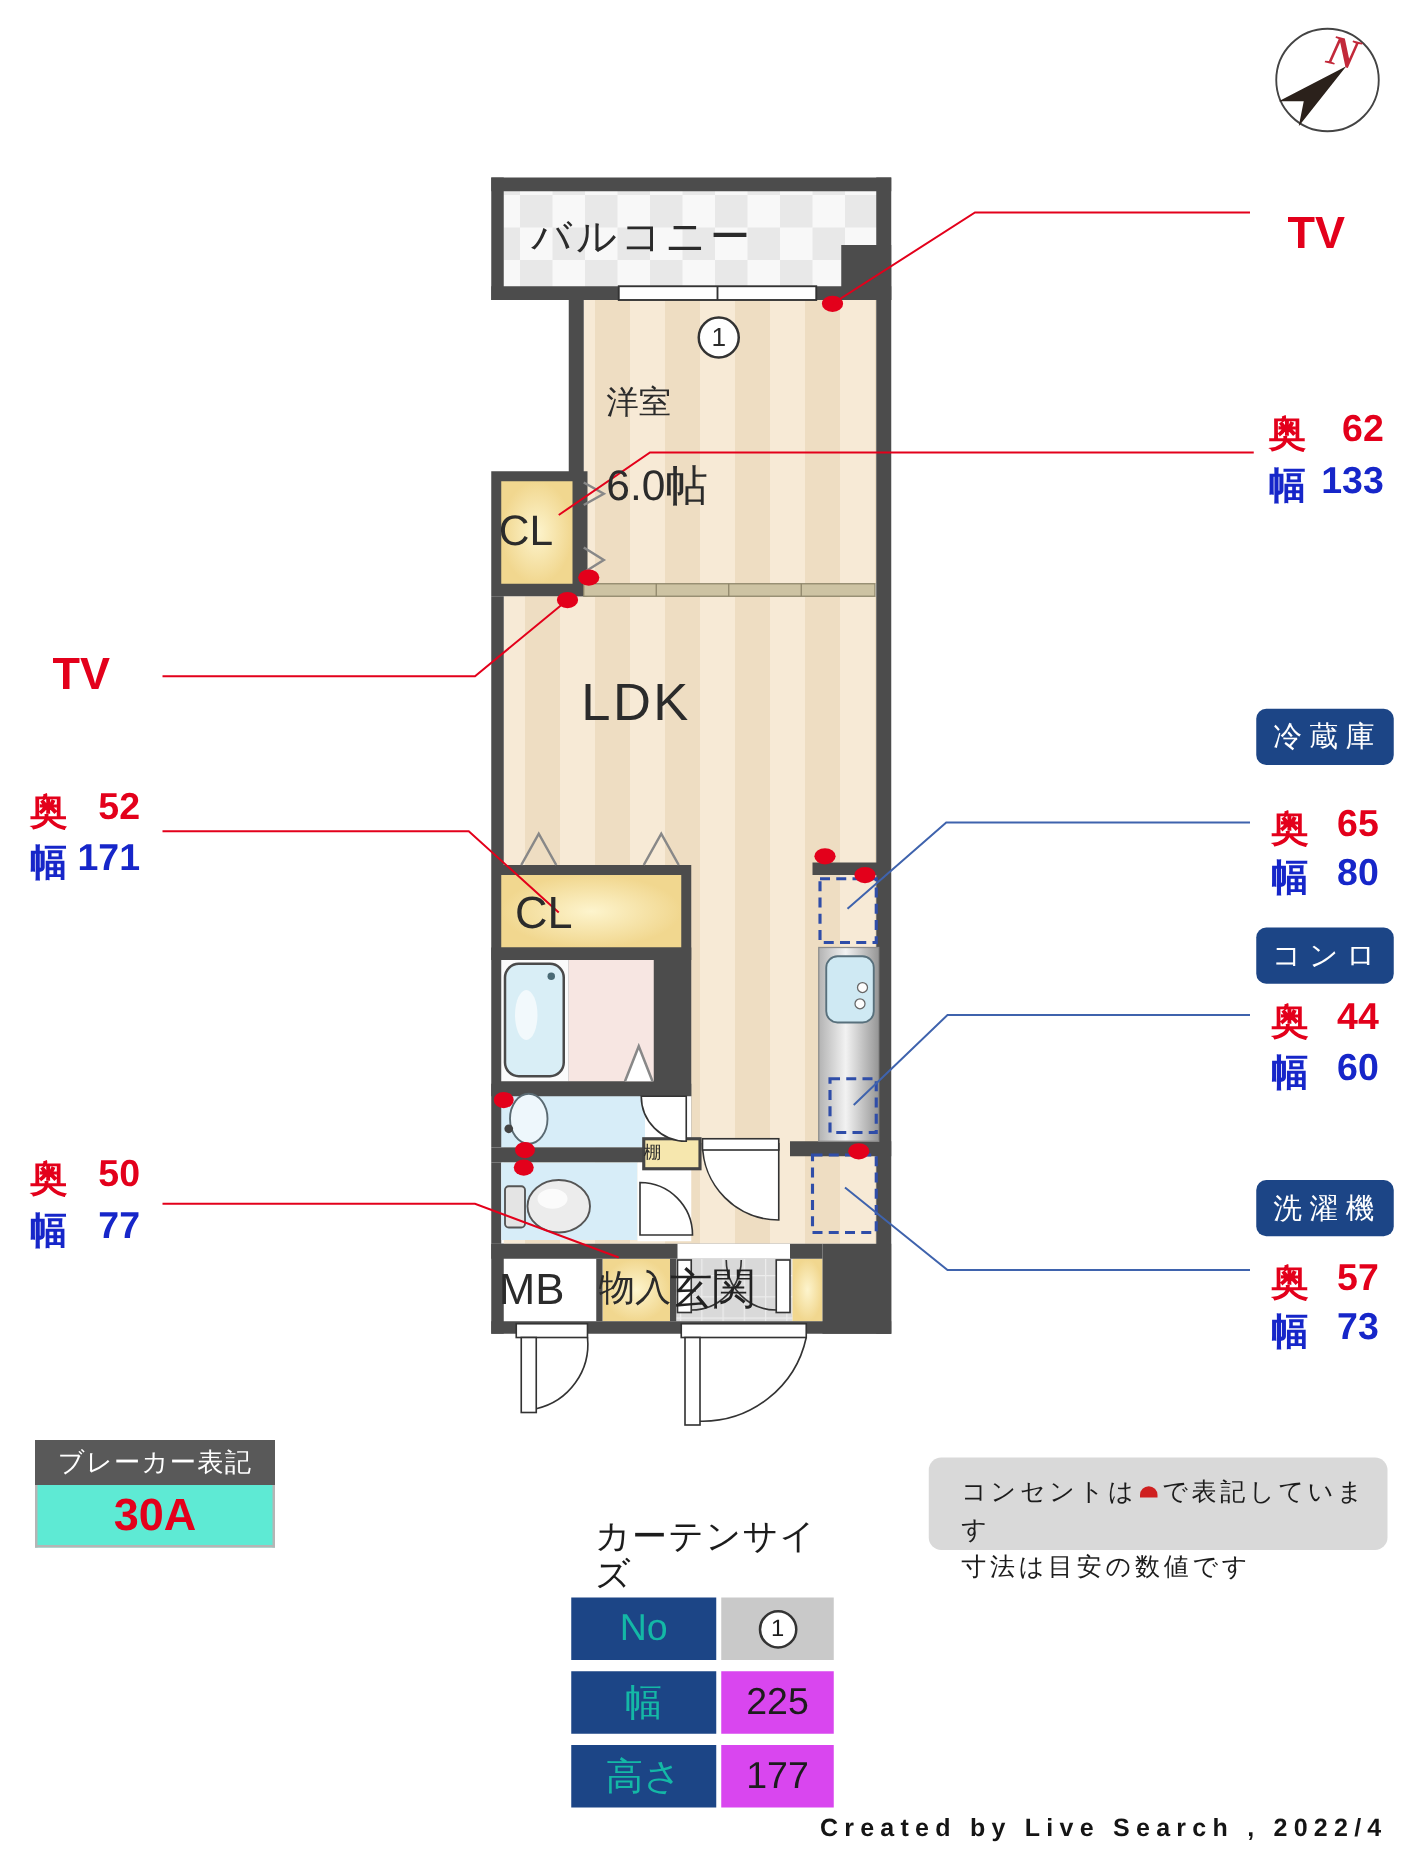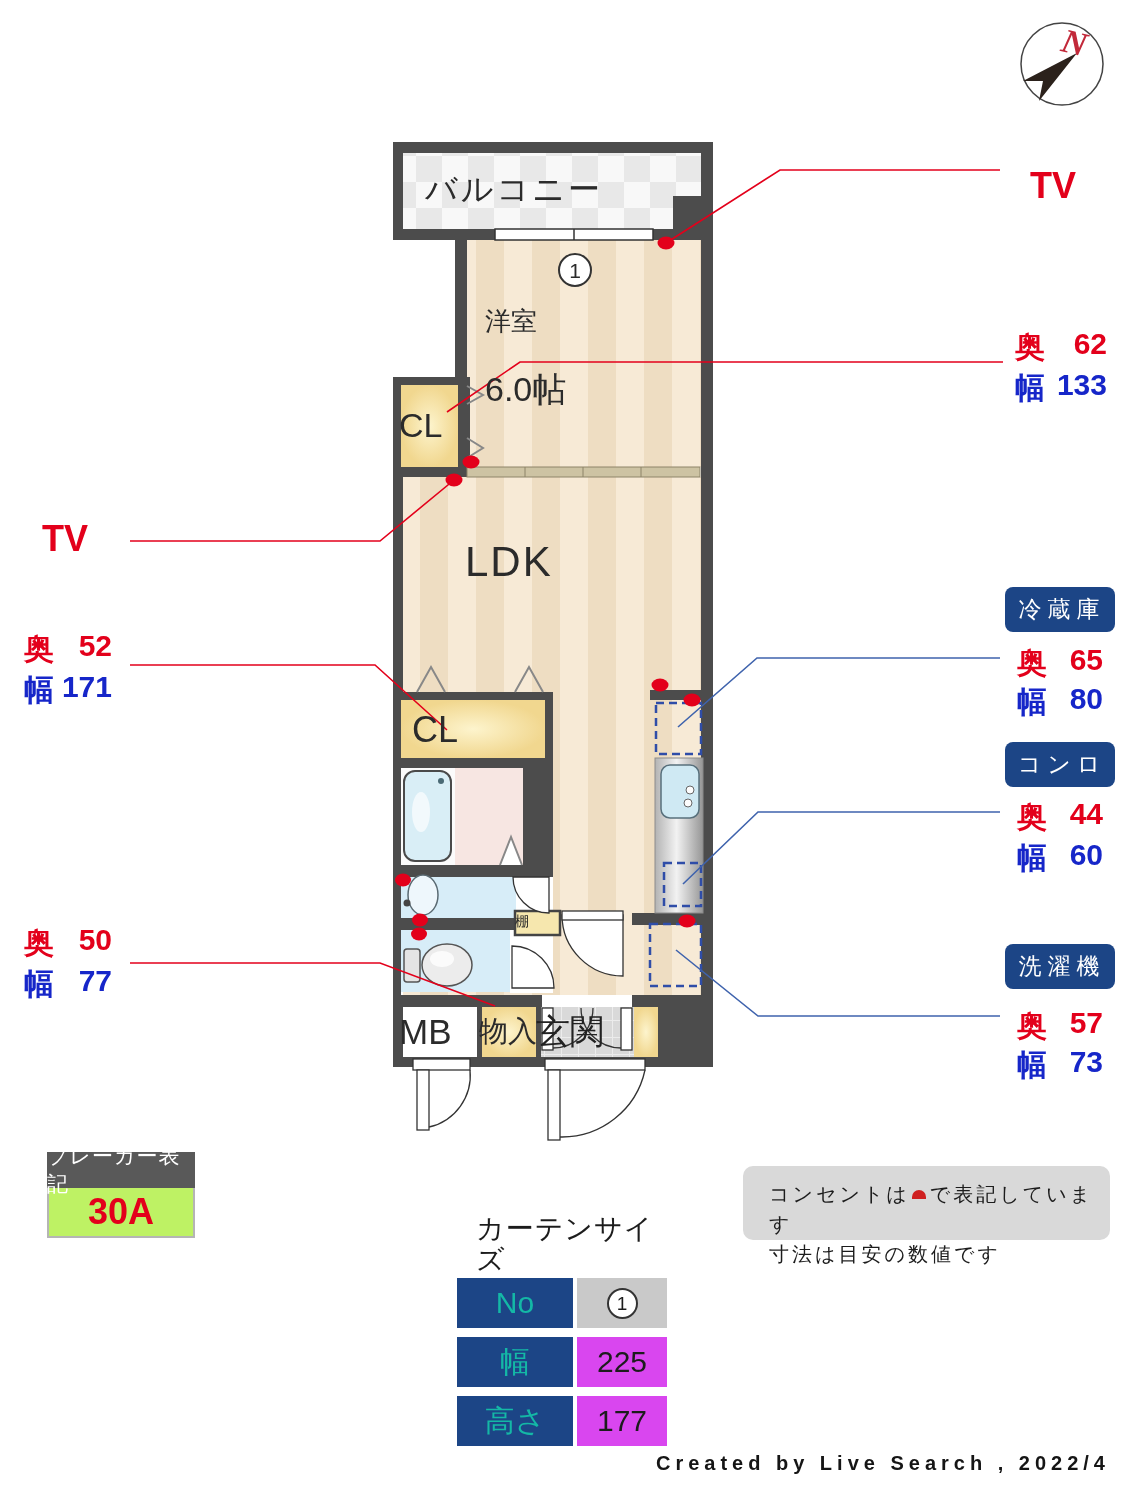--- a/index.html
+++ b/index.html
@@ -8,24 +8,24 @@
   svg{position:absolute;left:0;top:0;}
   .t{position:absolute;text-align:left;font-weight:500;line-height:1.1;}
   .red{color:#e3001b;}
   .blu{color:#1626c9;}
   .dim{position:absolute;display:flex;justify-content:space-between;font-size:30px;font-weight:600;}
   .badge{position:absolute;width:110px;height:45px;background:#1c4586;color:#fff;border-radius:8px;
          display:flex;align-items:center;justify-content:center;font-size:23px;letter-spacing:6px;
          padding-left:4px;box-sizing:border-box;font-weight:500;}
   .circ{position:absolute;width:34px;height:34px;border:2px solid #333;border-radius:50%;
         background:#fff;font-size:21px;line-height:32px;text-align:center;box-sizing:border-box;}
-  .breaker{position:absolute;left:28px;top:1152px;width:148px;margin-left:19px;}
+  .breaker{position:absolute;left:28px;top:1152px;width:192px;}
   .breaker .hd{height:36px;background:#595959;color:#fff;font-size:21px;letter-spacing:1px;
                display:flex;align-items:center;justify-content:center;}
-  .breaker .bd{height:48px;background:#bef264;border:2px solid #b5b5b5;border-top:none;
+  .breaker .bd{height:48px;background:#5eead4;border:2px solid #b5b5b5;border-top:none;
                display:flex;align-items:center;justify-content:center;font-size:36px;font-weight:700;}
   .cell{position:absolute;height:50px;display:flex;align-items:center;justify-content:center;box-sizing:border-box;}
   .cell.hd{width:116px;left:457px;background:#1c4586;color:#14b8a6;font-size:30px;}
   .cell.val{width:90px;left:577px;background:#d946ef;font-size:30px;color:#1c1c1c;}
   .cell.val.gray{background:#c9c9c9;}
   .tblcirc{width:31px;height:31px;border:2px solid #333;border-radius:50%;background:#fff;
            font-size:19px;line-height:28px;text-align:center;box-sizing:border-box;}
   .notebox{position:absolute;left:743px;top:1166px;width:367px;height:74px;background:#d9d9d9;
            border-radius:10px;font-size:20px;letter-spacing:3px;color:#1c1c1c;
            padding:13px 0 0 26px;box-sizing:border-box;line-height:30px;}
@@ -239,21 +239,21 @@
 
 <div class="dim" style="left:24px;top:923px;width:88px;">
   <span class="red">奥</span>
   <span class="red">50</span>
 </div>
 <div class="dim" style="left:24px;top:964px;width:88px;">
   <span class="blu">幅</span>
   <span class="blu">77</span>
 </div>
 
-<div class="badge" style="left:1005px;top:587px;">冷蔵庫</div>
+<div class="badge" style="left:1005px;top:567px;">冷蔵庫</div>
 <div class="dim" style="left:1017px;top:643px;width:86px;">
   <span class="red">奥</span>
   <span class="red">65</span>
 </div>
 <div class="dim" style="left:1017px;top:682px;width:86px;">
   <span class="blu">幅</span>
   <span class="blu">80</span>
 </div>
 
 <div class="badge" style="left:1005px;top:742px;">コンロ</div>

